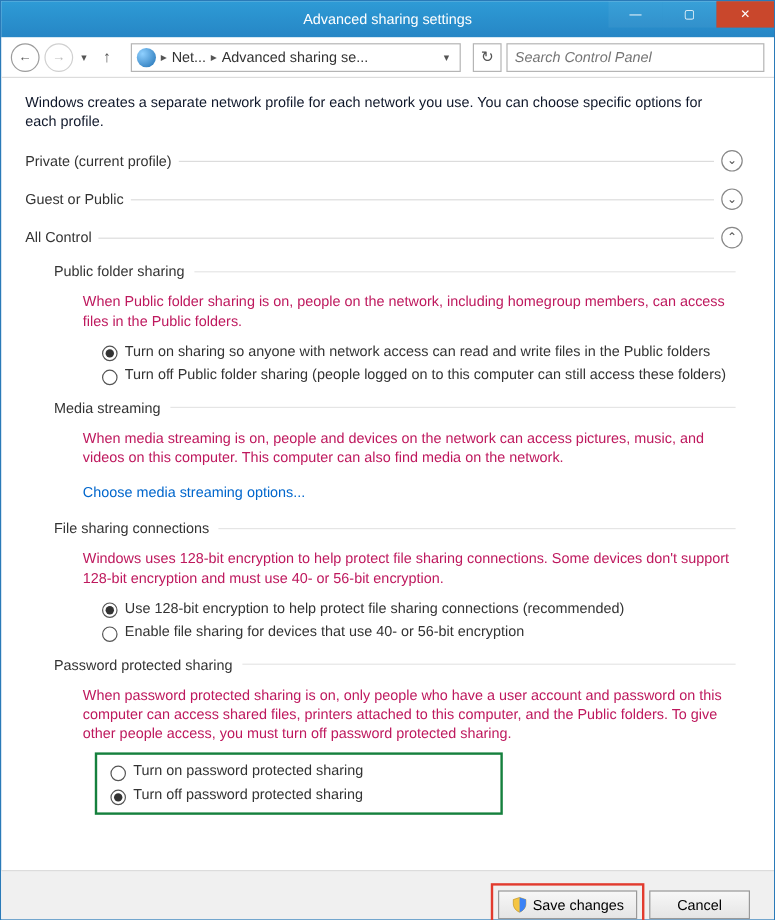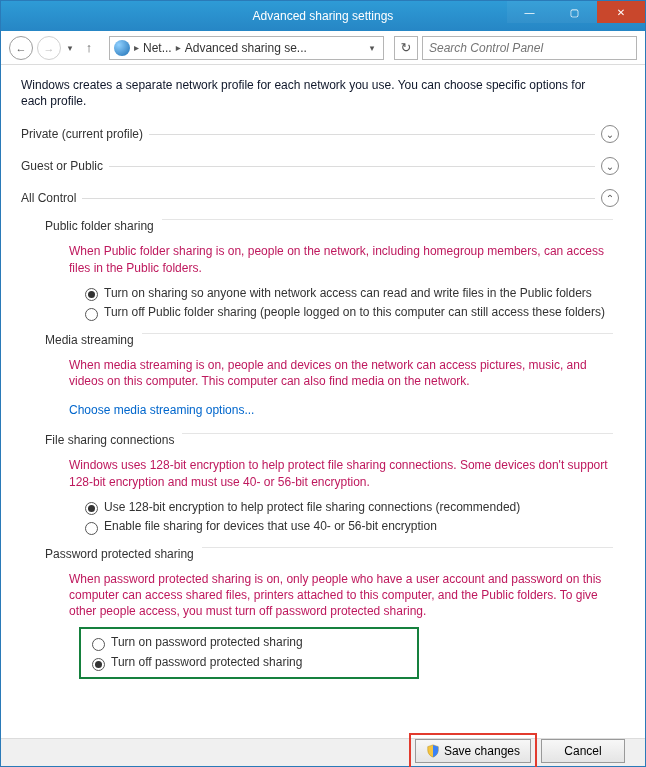--- a/index.html
+++ b/index.html
@@ -30,35 +30,35 @@
   .content { flex:1; padding: 8px 26px 4px 12px; overflow:hidden; position:relative; }
   .intro { font-size:12px; color:#0f172a; margin: 4px 12px 12px 8px; line-height:1.35; }
 
   .sect { margin:6px 0 6px 8px; }
   .sect-header { display:flex; align-items:center; font-size:12px; color:#333; padding:4px 0;justify-content:center; }
   .sect-header .label { white-space:nowrap; }
   .sect-header .line { flex:1; height:1px; background:#dcdcdc; margin:0 6px; }
   .chev-circle { width:18px; height:18px; border:1px solid #888; border-radius:50%; display:flex; align-items:center; justify-content:center; font-size:10px; color:#555; background:#fff; }
 
   .subblock { margin:6px 0 6px 24px; }
-  .sub-header { display:flex; font-size:12px; color:#333; padding:2px 0; }
+  .sub-header { display:flex; align-items:center; font-size:12px; color:#333; padding:2px 0; }
   .sub-header .label { white-space:nowrap; }
   .sub-header .line { flex:1; height:1px; background:#e5e5e5; margin:0 6px 0 8px; }
 
   .desc { font-size:12px; color:#be185d; line-height:1.35; margin:8px 8px 8px 48px; }
   .opts { margin:4px 0 8px 64px; }
   .opt { display:flex; align-items:flex-end; gap:6px; font-size:12px; color:#333; padding:2px 0; line-height:1.3; }
   .radio { width:13px; height:13px; border:1px solid #555; border-radius:50%; flex-shrink:0; position:relative; margin-top:1px; background:#fff; }
   .radio.checked::after { content:""; position:absolute; top:2px; left:2px; width:7px; height:7px; background:#333; border-radius:50%; }
   .link { color:#0066cc; font-size:12px; margin:6px 0 8px 48px; display:inline-block; }
 
   .highlight-pw { border:2px solid #15803d; padding:4px 5px; margin-left:58px; width:340px; }
   .highlight-pw .opt { margin-left:6px; }
 
-  .footer { height:28px; border-top:1px solid #dcdcdc; display:flex; align-items:flex-start; justify-content:flex-end; gap:10px; padding:0 20px; background:#f0f0f0; }
+  .footer { height:41px; border-top:1px solid #dcdcdc; display:flex; align-items:flex-end; justify-content:flex-end; gap:10px; padding:0 20px; background:#f0f0f0; }
   .btn { min-width:84px; height:24px; border:1px solid #999; background:linear-gradient(#f7f7f7,#e5e5e5); font-size:12px; display:flex; align-items:center; justify-content:center; gap:4px; padding:0 10px; }
   .btn.primary-outline { outline:2px solid #e23b2e; outline-offset:4px; }
   .shield { width:14px; height:14px; }
 
   .globe{width:16px;height:16px;border-radius:50%;background:radial-gradient(circle at 30% 30%,#8fd0ff,#1e6fb3);position:relative;}
 </style>
 </head>
 <body>
 
 <div class="window">

